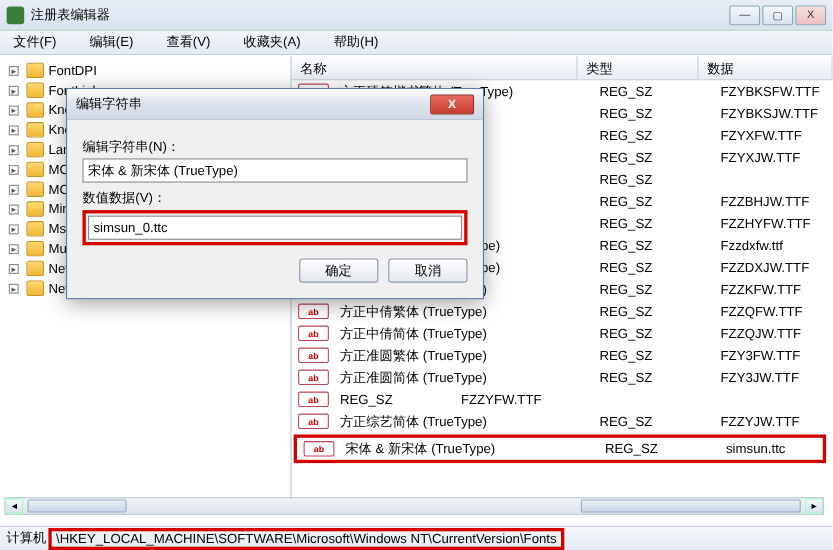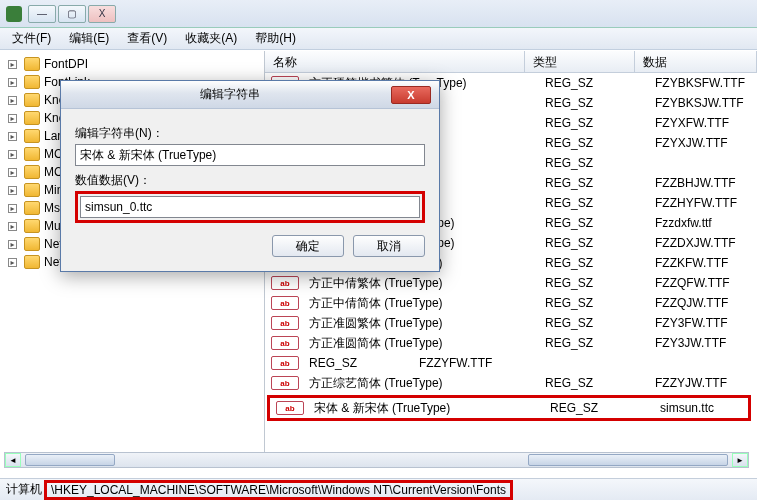--- a/index.html
+++ b/index.html
@@ -6,21 +6,21 @@
   body { background: #fff; width: 757px; height: 500px; overflow: hidden; position: relative; }
 
   
   .titlebar { height: 28px; background: linear-gradient(#e8eef7, #d8e2f0); border-bottom: 1px solid #9cb; display: flex; align-items: center; padding: 0 6px; }
   .titlebar .appicon { width: 16px; height: 16px; background: #3a7e3a; border-radius: 3px; margin-right: 6px; display:flex;align-items:center;justify-content:center;}
   .titlebar .title { flex: 1; }
   .winbtns { display: flex; gap: 2px; }
   .winbtn { width: 28px; height: 18px; border: 1px solid #8aa; background: linear-gradient(#f4f8fc,#d7e4f1); border-radius: 2px; display:flex;align-items:center;justify-content:center; font-size:10px; color:#334;}
   .winbtn.close { background: linear-gradient(#f8dede,#eec0c0); }
 
-  .menubar { height: 22px; background: linear-gradient(#f3f6fb,#e1e8f2); border-bottom:1px solid #c2cfdf; display:flex; align-items:center; padding:0 4px; gap:2px;}
+  .menubar { height: 22px; background: linear-gradient(#f3f6fb,#e1e8f2); border-bottom:1px solid #c2cfdf; display:flex; align-items:center; padding:0 4px; gap:14px;}
   .menuitem { padding: 2px 8px; border-radius:2px; }
 
   .client { display:flex; height: 418px; border-top:1px solid #fff;}
   .tree { width: 265px; border-right:1px solid #c0c8d2; overflow:hidden; padding-top:4px; position:relative; }
   .tree ul { list-style:none; }
   .tree li { display:flex; align-items:center; height:18px; padding-left:24px; white-space:nowrap;}
   .tree li .exp { position:absolute; left:8px; width:9px; height:9px; border:1px solid #888; font-size:8px; line-height:7px; text-align:center; background:#fff; color:#000;}
   .tree li .exp::before{content:"▸"; font-size:8px; color:#555;}
   .tree .folder { width:16px; height:14px; background:linear-gradient(#ffd870,#f0b733); border-radius:2px; margin-right:4px; border:1px solid #c79420;}
   
@@ -38,35 +38,36 @@
 
   .hscroll { position:absolute; bottom:32px; left:4px; right:8px; height:16px; background:linear-gradient(#f0f3f8,#dde4ee); border:1px solid #b8c2d0; display:flex; align-items:center;}
   .hscroll .arrow{ width:16px;height:14px; background:linear-gradient(#f4f7fb,#d9e2ee); border:1px solid #9fb; display:flex;align-items:center;justify-content:center; font-size:8px;}
   .hscroll .thumb{ height:12px; background:linear-gradient(#eaf0f8,#c7d4e6); border:1px solid #94a8c4; border-radius:2px;}
 
   .statusbar { position:absolute; bottom:0; left:0; right:0; height:22px; background:linear-gradient(#f4f7fb,#e4eaf3); border-top:1px solid #c4cedb; display:flex; align-items:center; padding:0 6px;}
   .statusbar .pathbox { border:3px solid #d40000; padding:0 4px; margin-left:2px;}
 
   
   .dialog { position:absolute; left:60px; top:80px; width:380px; background:#f0f0f0; border:1px solid #5a7aa8; box-shadow:0 4px 18px rgba(0,0,0,.35); }
-  .dialog .dtitle { height:28px; background:linear-gradient(#fefefe,#dfe5ee 45%,#cfd8e6); display:flex; align-items:center; padding:0 8px; border-bottom:1px solid #b6c3d6;text-align:center;}
+  .dialog .dtitle { height:28px; background:linear-gradient(#fefefe,#dfe5ee 45%,#cfd8e6); display:flex; align-items:center; padding:0 8px; border-bottom:1px solid #b6c3d6;}
   .dialog .dtitle .t { flex:1; }
   .dialog .dclose { width:40px;height:18px; background:linear-gradient(#e86a5e,#c83b2f); border:1px solid #9a2a22; border-radius:2px; display:flex;align-items:center;justify-content:center; color:#fff; font-weight:bold; font-size:11px;}
   .dialog .body { padding:10px 14px 14px; }
   .dialog label { display:block; margin:6px 0 2px; }
   .dialog .txt { width:100%; height:22px; border:1px solid #828790; padding:2px 4px; background:#fff;}
   .dialog .hlbox { border:3px solid #d40000; padding:2px; margin-top:2px;}
   .dialog .btns { text-align:right; margin-top:12px; }
   .dialog button { width:72px; height:22px; margin-left:6px; background:linear-gradient(#fefefe,#e3e8f0); border:1px solid #8a98ac; border-radius:3px;}
 </style>
 </head>
 <body>
 
 <div class="titlebar">
   <span class="appicon"></span>
+  <span class="title">注册表编辑器</span>
   <div class="winbtns">
     <div class="winbtn">—</div>
     <div class="winbtn">▢</div>
     <div class="winbtn close">X</div>
   </div>
 </div>
 
 <div class="menubar">
   <div class="menuitem">文件(F)</div>
   <div class="menuitem">编辑(E)</div>

